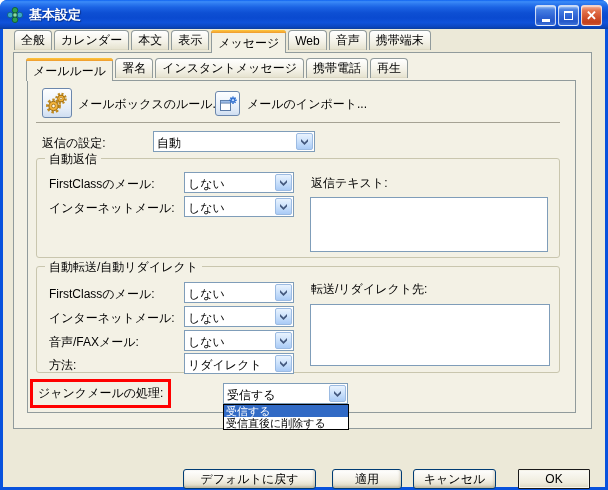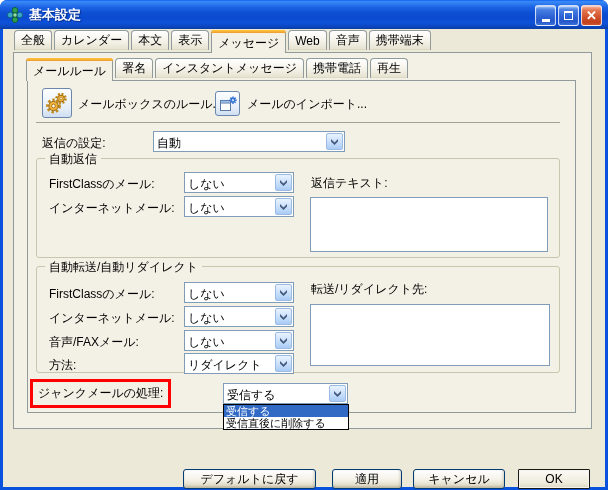--- a/index.html
+++ b/index.html
@@ -69,21 +69,21 @@
     position:absolute; height:21px; background:#fff; border:1px solid #7F9DB9;
     font-size:12px; cursor:default;
   }
   .combo .val { position:absolute; left:3px; top:3px; right:20px; white-space:nowrap; overflow:hidden; }
   .cb-arrow {
     position:absolute; right:1px; top:1px; bottom:1px; width:17px; border-radius:2px;
     border:1px solid #9CBBE2;
     background:linear-gradient(180deg,#E9F3FE,#CBE1FB 50%,#AACBF6);
     display:flex; align-items:center; justify-content:center;
   }
-  .cmb-reply { left:150px; top:102px; width:192px; }
+  .cmb-reply { left:150px; top:102px; width:162px; }
   
   .groupbox { position:absolute; border:1px solid #C9C6AE; border-radius:3px; }
   .group-reply   { left:33px; top:129px; width:524px; height:100px; }
   .group-forward { left:33px; top:237px; width:524px; height:107px;padding-left:12px; }
   .group-title {
     position:absolute; top:-8px; left:8px; background:#F3F1E5; padding:0 4px;
     font-size:12px; white-space:nowrap;
   }
   .grp-lbl { position:absolute; left:12px; font-size:12px; white-space:nowrap; }
   .grp-cmb { left:147px; width:110px; }
@@ -109,21 +109,21 @@
   
   .btn {
     position:absolute; top:440px; height:20px;
     border:1px solid #003C74; border-radius:3px;
     background:linear-gradient(180deg,#FFFFFF 0%,#F4F1E7 55%,#E0DCC8 88%,#D2CBB8 100%);
     box-shadow:inset 0 -2px 2px rgba(160,150,120,.35), inset -2px 0 2px rgba(160,150,120,.2);
     font-size:12px; text-align:center; line-height:18px; cursor:default; white-space:nowrap;
   }
   .btn-default1 { left:180px; width:133px; }
   .btn-apply    { left:329px; width:70px; }
-  .btn-cancel   { left:410px; width:92px; }
+  .btn-cancel   { left:410px; width:83px; }
   .btn-ok {
     left:515px; width:72px;
     border:1px solid #191919; border-radius:1px;
     background:linear-gradient(180deg,#FBFAF6,#EFECDD 70%,#DDD8C2);
     box-shadow:inset 0 0 0 1px #F6F4EA;
   }
 </style>
 </head>
 <body>
 

